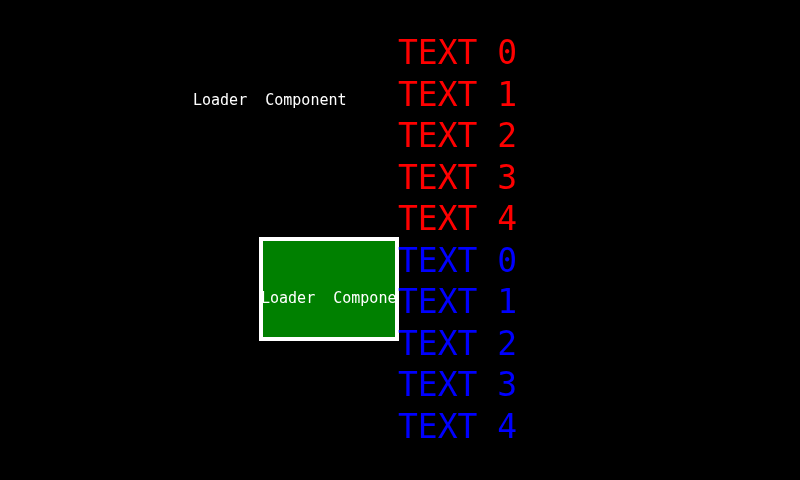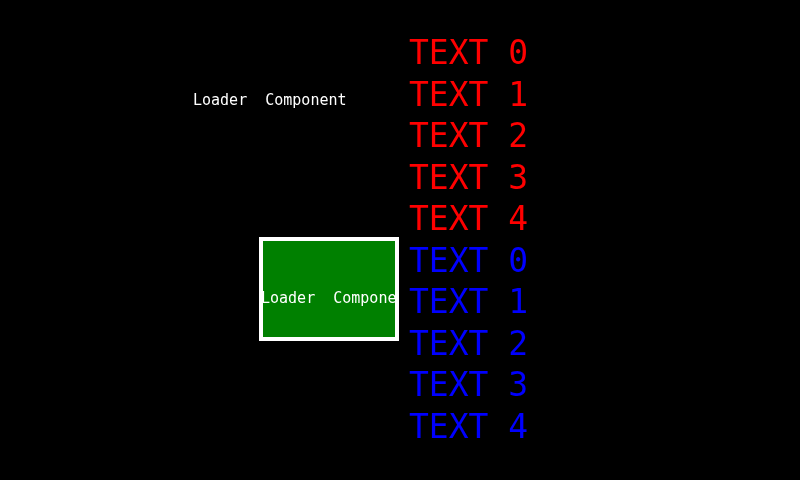--- a/index.html
+++ b/index.html
@@ -27,21 +27,21 @@
     font-size: 15px;
     line-height: 18px;
     color: #ffffff;
     white-space: pre;
     letter-spacing: 0px;
   }
 
   
   .text-list {
     position: absolute;
-    left: 409px;
+    left: 398px;
     top: 32px;
     width: 200px;
   }
   .text-row {
     font-family: "DejaVu Sans Mono", "Liberation Mono", monospace;
     font-size: 33px;
     line-height: 41.5px;
     height: 41.5px;
     white-space: pre;
     letter-spacing: 0px;

